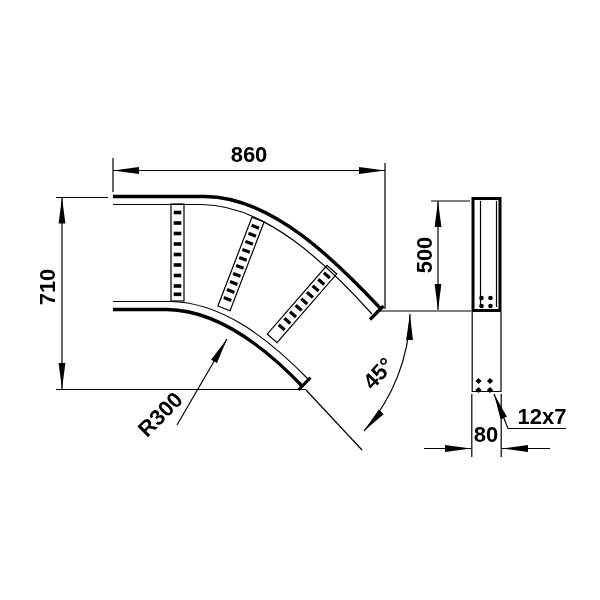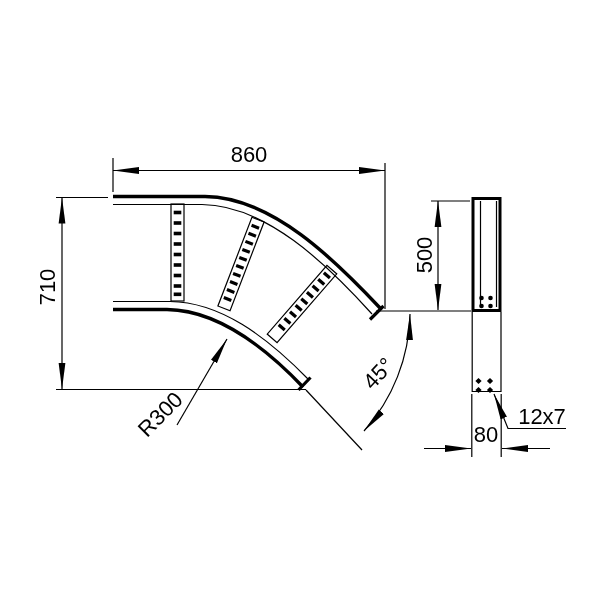--- a/index.html
+++ b/index.html
@@ -6,21 +6,21 @@
     margin: 0;
     padding: 0;
     width: 600px;
     height: 600px;
     background: #ffffff;
     font-family: "Liberation Sans", sans-serif;
   }
   .canvas-wrap {
     position: absolute;
     top: 0; left: 0;
-    width: 600px; height: 600px;
+    width: 600px; height: 600px; font-weight: bold;
   }
   svg { display: block; }
   .dim-text {
     font-family: "Liberation Sans", sans-serif;
     font-size: 22px;
     fill: #000000;
   }
   .thin  { stroke: #000000; stroke-width: 1.2; fill: none; }
   .thick { stroke: #000000; stroke-width: 3.4; fill: none; }
   .slot  { fill: #000000; stroke: none; }

